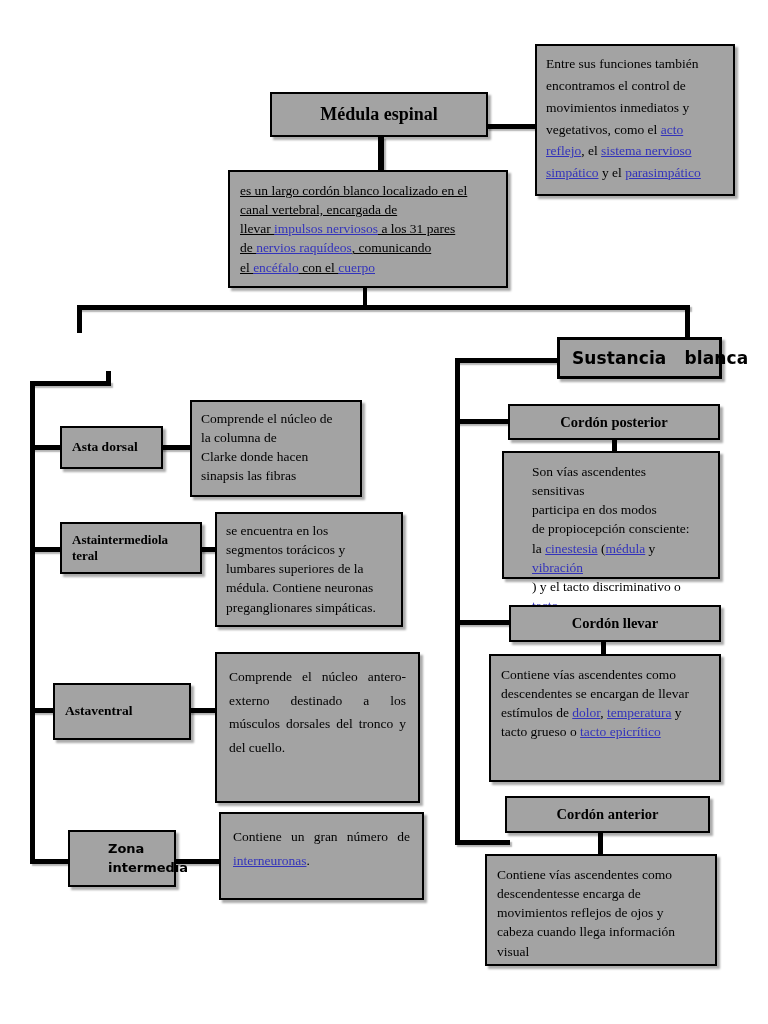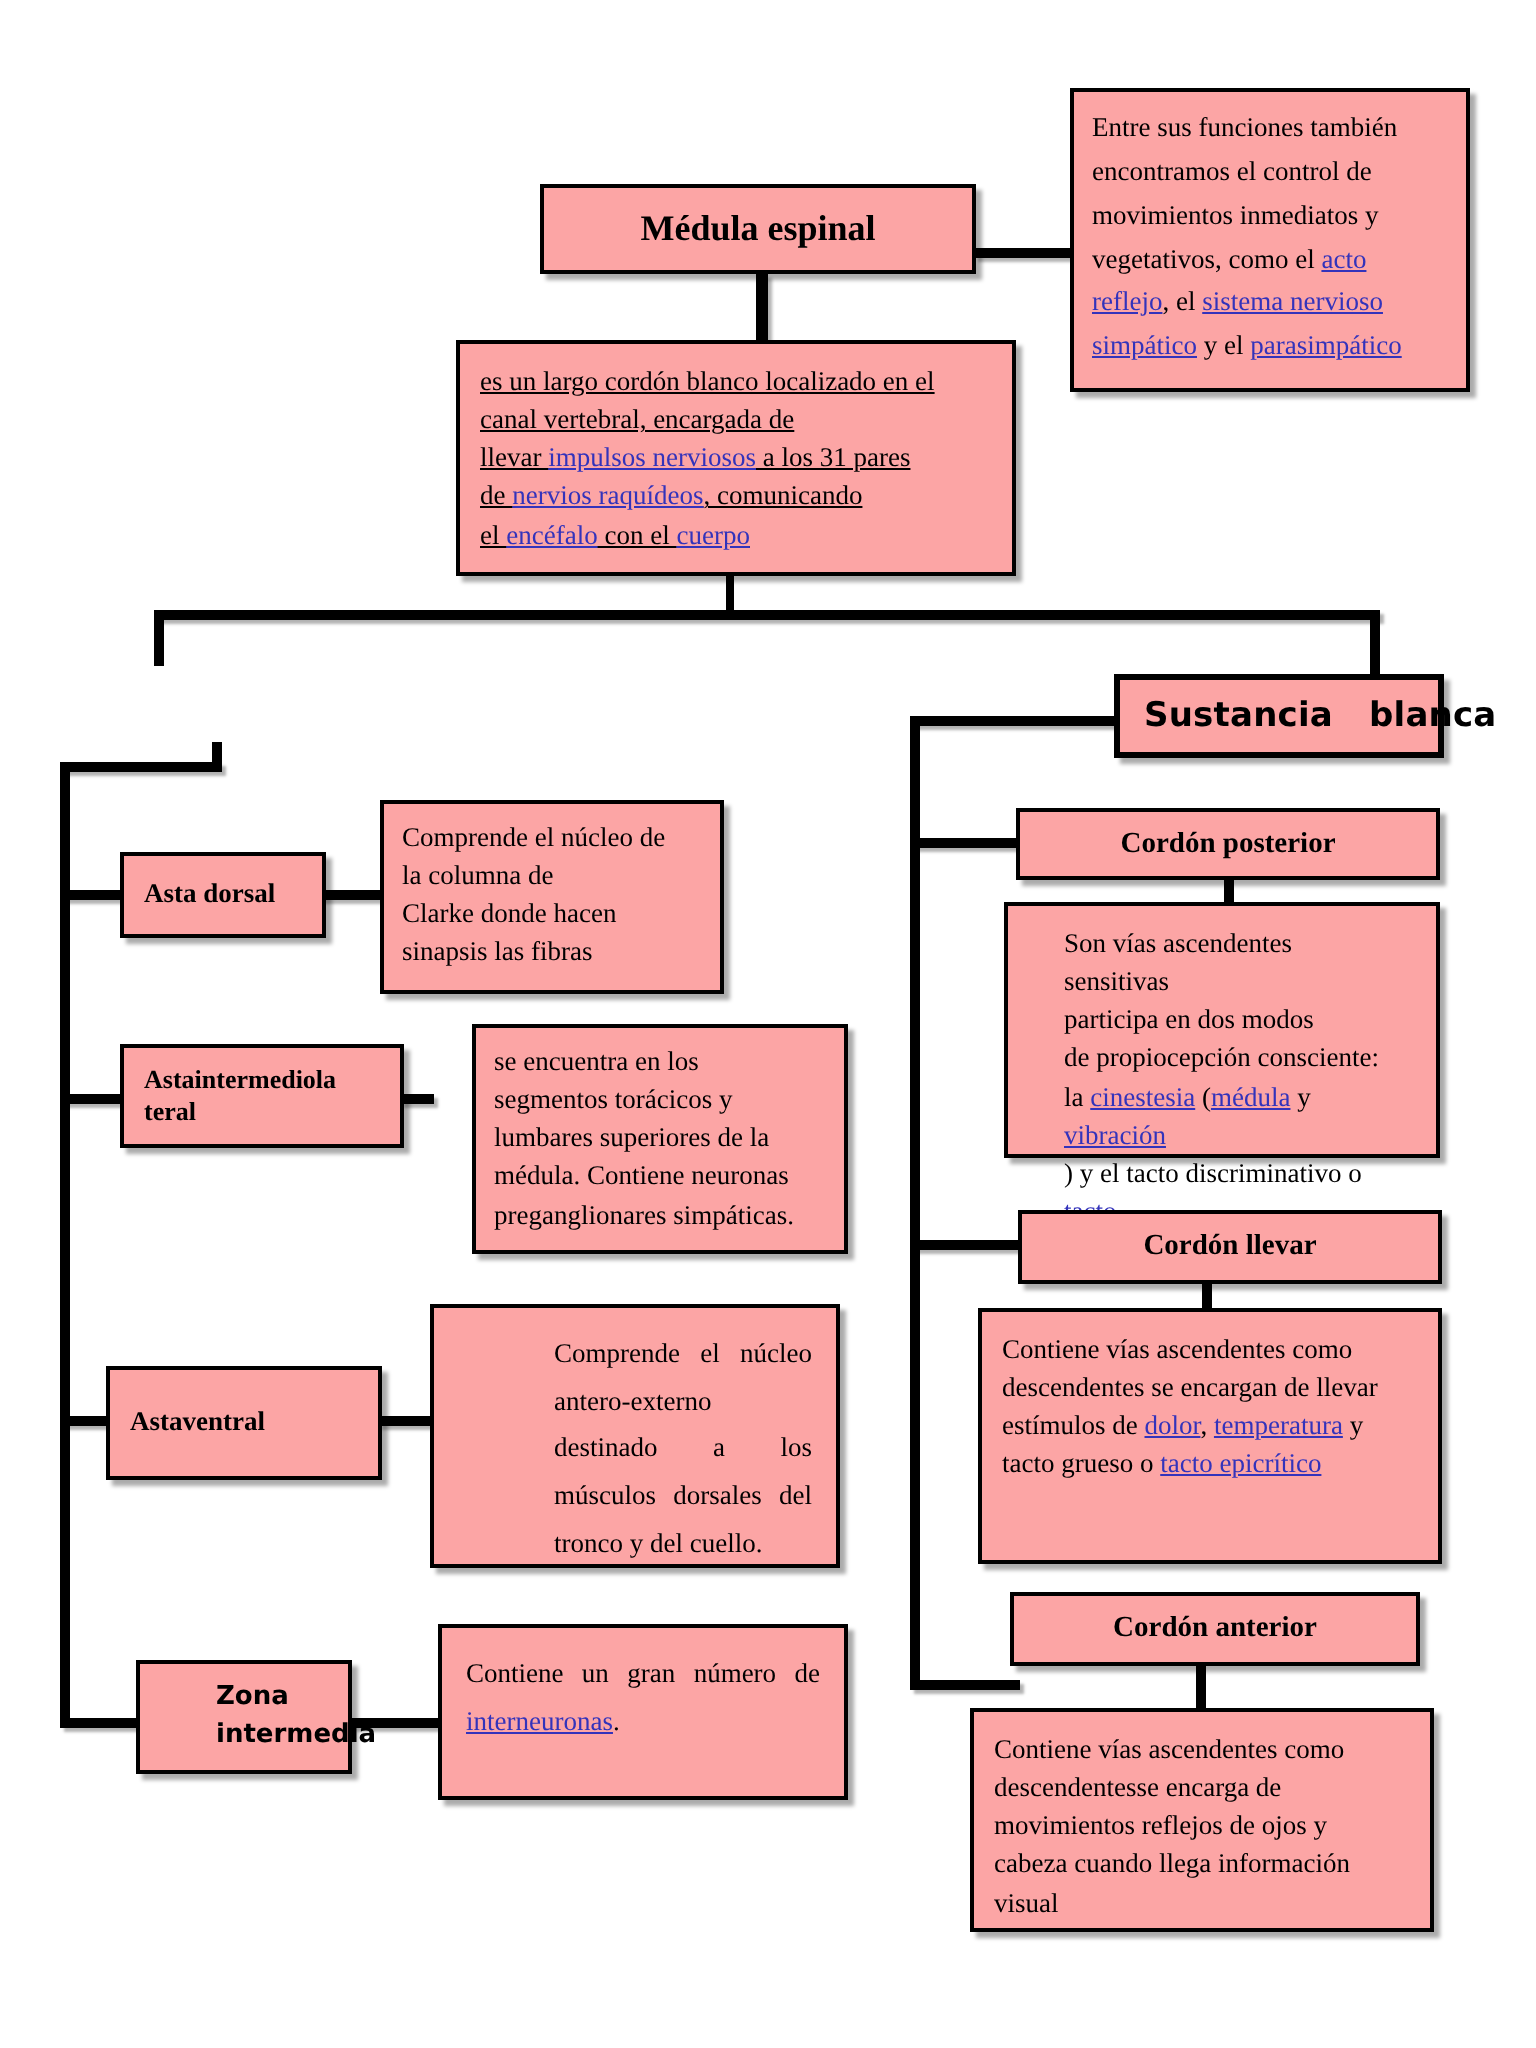--- a/index.html
+++ b/index.html
@@ -14,21 +14,21 @@
     width:768px;
     height:1024px;
     overflow:hidden;
     background:#ffffff;
   }
 
   
   .box{
     position:absolute;
     box-sizing:border-box;
-    background:#fca5a5;
+    background:#a3a3a3;
     border:2.5px solid #000000;
     box-shadow:3px 3px 2px rgba(0,0,0,0.33);
   }
   .box .pad{
     padding:7px 9px 6px 9px;
   }
 
   
   .title-box{
     border-width:3px;
@@ -181,36 +181,36 @@
         <div>la columna de</div>
         <div>Clarke donde hacen</div>
         <div>sinapsis las fibras</div>
       </div>
     </div>
   </div>
 
   <div class="box lbl-box" style="left:60px; top:522px; width:142px; height:52px;">
     <span class="lbl" style="font-size:13px;">Astaintermediola teral</span>
   </div>
-  <div class="box" style="left:215px; top:512px; width:188px; height:115px;margin-left:21px;">
+  <div class="box" style="left:215px; top:512px; width:188px; height:115px;">
     <div class="pad">
       <div class="para">
         <div>se encuentra en los</div>
         <div>segmentos torácicos y</div>
         <div>lumbares superiores de la</div>
         <div>médula. Contiene neuronas</div>
         <div>preganglionares simpáticas.</div>
       </div>
     </div>
   </div>
 
   <div class="box lbl-box" style="left:53px; top:683px; width:138px; height:57px;">
     <span class="lbl">Astaventral</span>
   </div>
-  <div class="box" style="left:215px; top:652px; width:205px; height:132px;padding-left:48px;">
+  <div class="box" style="left:215px; top:652px; width:205px; height:151px;">
     <div class="pad" style="padding:11px 12px;">
       <div class="para justify">Comprende el núcleo antero-externo destinado a los músculos dorsales del tronco y del cuello.</div>
     </div>
   </div>
 
   <div class="box lbl-box sans" style="left:68px; top:830px; width:108px; height:57px;padding-left:28px;">
     <span class="lbl" style="white-space:pre-line;">Zona
 intermedia</span>
   </div>
   <div class="box" style="left:219px; top:812px; width:205px; height:88px;">

